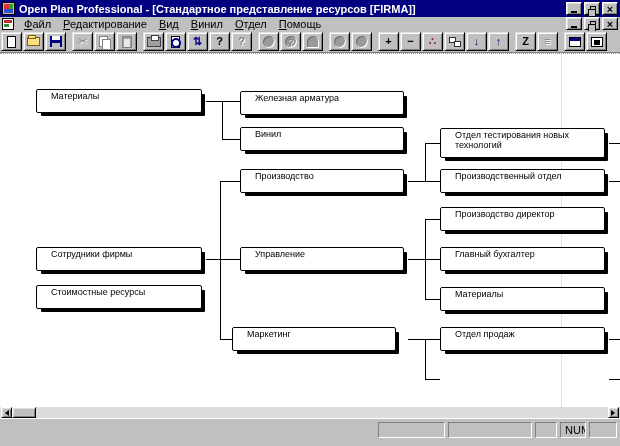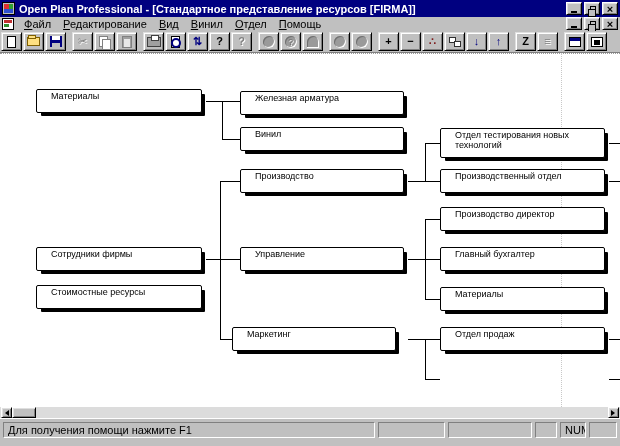--- a/index.html
+++ b/index.html
@@ -281,21 +281,20 @@
     <div class="sbtn" style="left:1px">
         <span class="tri-l"></span>
       </div>
     <div class="sthumb"></div>
     <div class="sbtn" style="left:608px">
         <span class="tri-r"></span>
       </div>
   </div>
 
   <div class="statusbar">
-    <div class="spanel" style="left:3px;width:372px">Для получения помощи нажмите F1</div>
     <div class="spanel" style="left:378px;width:67px"></div>
     <div class="spanel" style="left:448px;width:84px"></div>
     <div class="spanel" style="left:535px;width:22px"></div>
     <div class="spanel" style="left:560px;width:26px">NUM</div>
     <div class="spanel" style="left:589px;width:28px"></div>
   </div>
 
 </div>
 
 </body></html>

